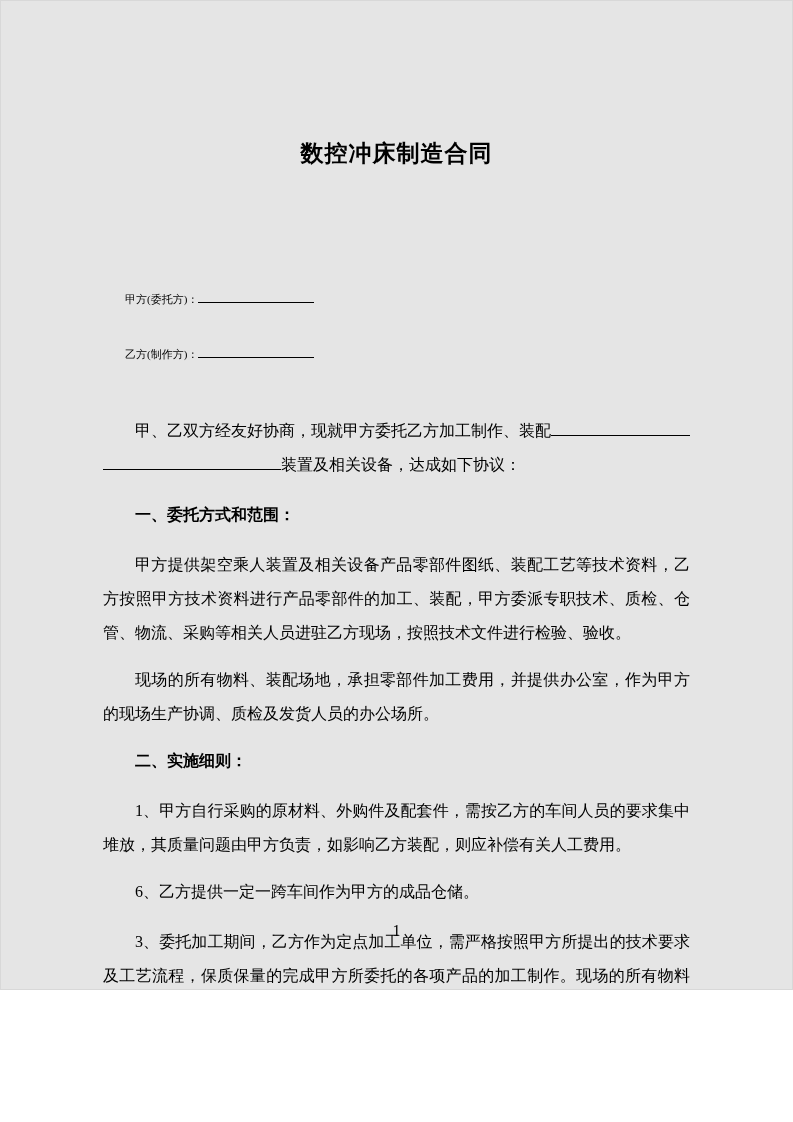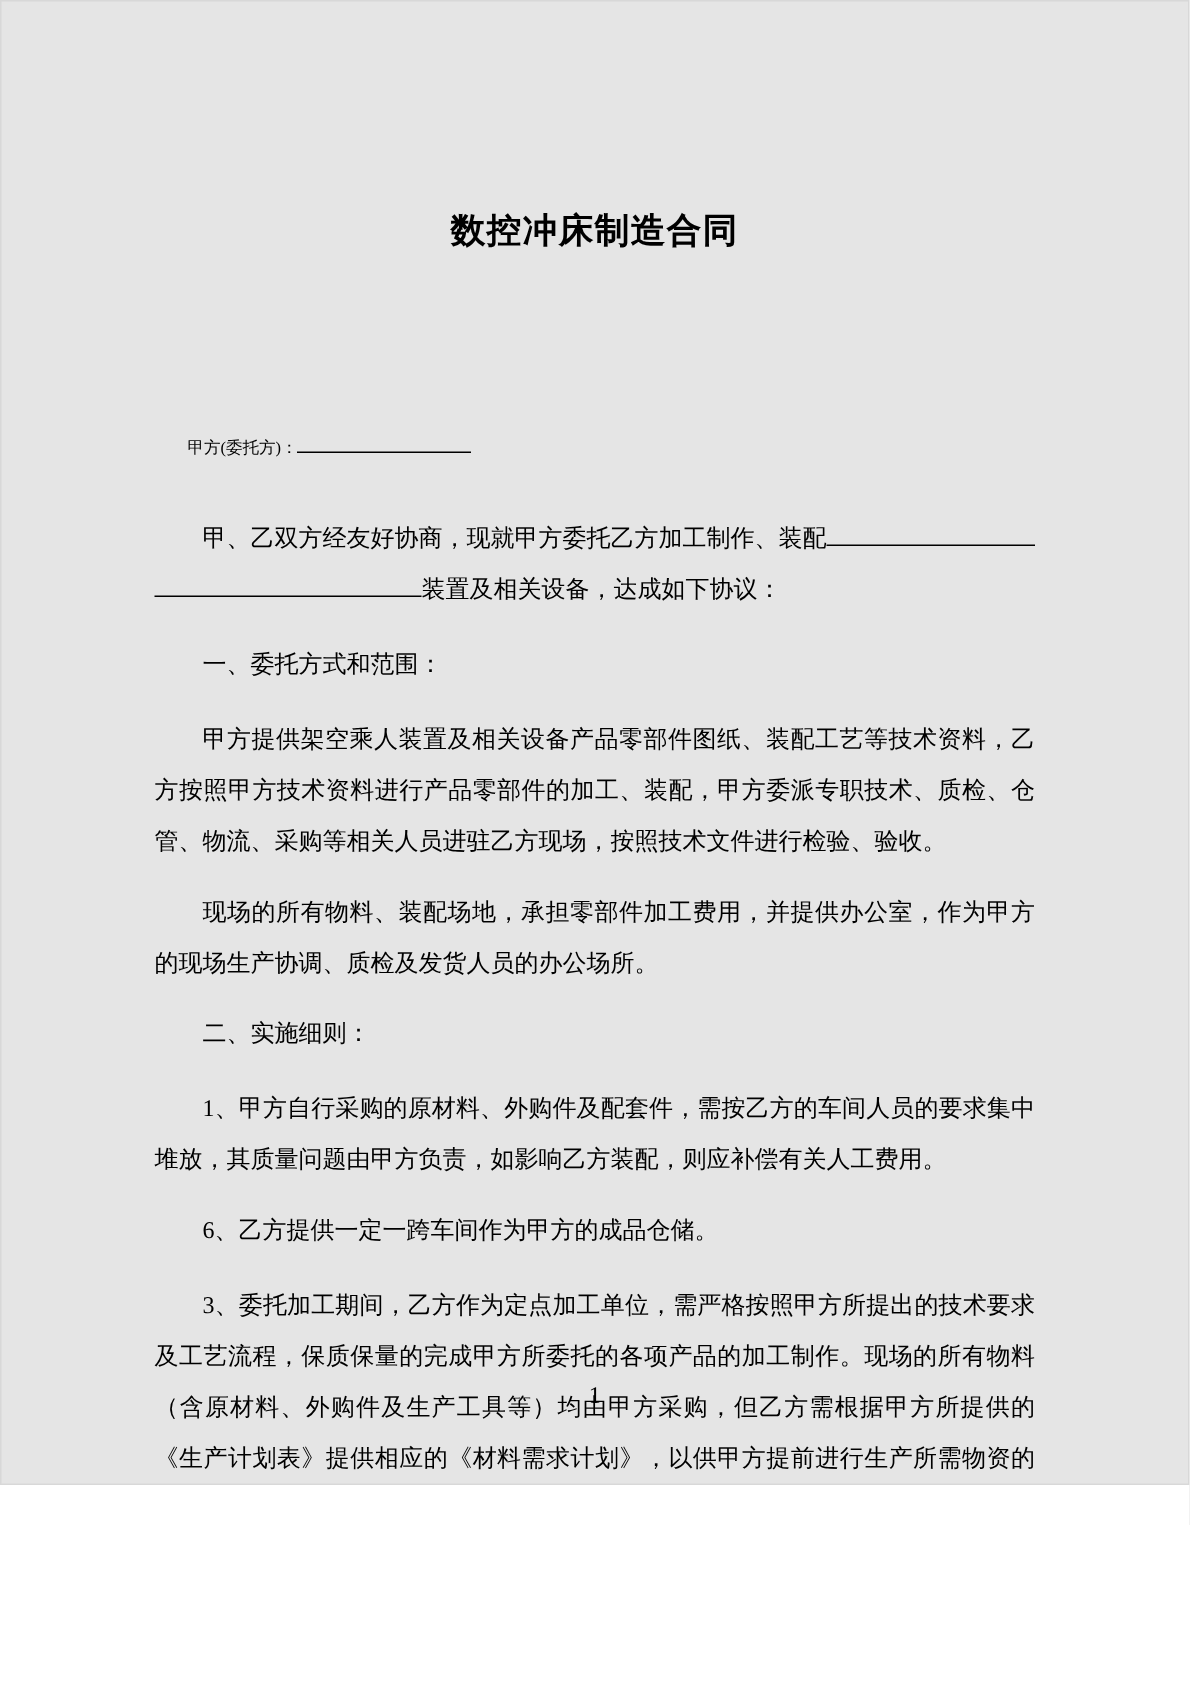--- a/index.html
+++ b/index.html
@@ -34,36 +34,36 @@
   }
   .party-line.first { margin-top: 118px; }
   .party-line.second { margin-top: 31px; }
   .blank {
     display: inline-block;
     border-bottom: 1px solid #000;
     height: 15px;
     vertical-align: baseline;
   }
   .party-blank { width: 116px; }
-  .intro { margin-top: 32px; font-size: 16px; line-height: 34px; }
+  .intro { margin-top: 48px; font-size: 16px; line-height: 34px; }
   .intro-line1 { display: flex; align-items: baseline; }
   .intro-line1 .lead { white-space: nowrap; padding-left: 2em; }
   .intro-line1 .blank { flex: 1 1 auto; }
   .intro-line2 .blank2 { width: 178px; }
   .para {
     font-size: 16px;
     line-height: 34px;
     text-indent: 2em;
     text-align: justify;
   }
   .heading {
     font-size: 16px;
     line-height: 34px;
     text-indent: 2em;
-    font-weight: normal;
+    font-weight: bold;
   }
   .mt-lg { margin-top: 16px; }
   .mt-md { margin-top: 13px; }
   .page-number {
     position: absolute;
     left: 0; right: 0;
     bottom: 48px;
     text-align: center;
     font-size: 16px;
     line-height: 20px;
@@ -71,20 +71,21 @@
 </style>
 </head>
 <body>
 
 <div class="page">
 
   <h1 class="doc-title">数控冲床制造合同</h1>
 
   <p class="party-line first"><span>甲方(委托方)：</span><span class="blank party-blank"></span></p>
 
+  <p class="party-line second"><span>乙方(制作方)：</span><span class="blank party-blank"></span></p>
 
   <div class="intro">
     <div class="intro-line1">
       <span class="lead">甲、乙双方经友好协商，现就甲方委托乙方加工制作、装配</span>
         <span class="blank"></span>
     </div>
     <div class="intro-line2">
       <span class="blank blank2"></span><span>装置及相关设备，达成如下协议：</span>
     </div>
   </div>

